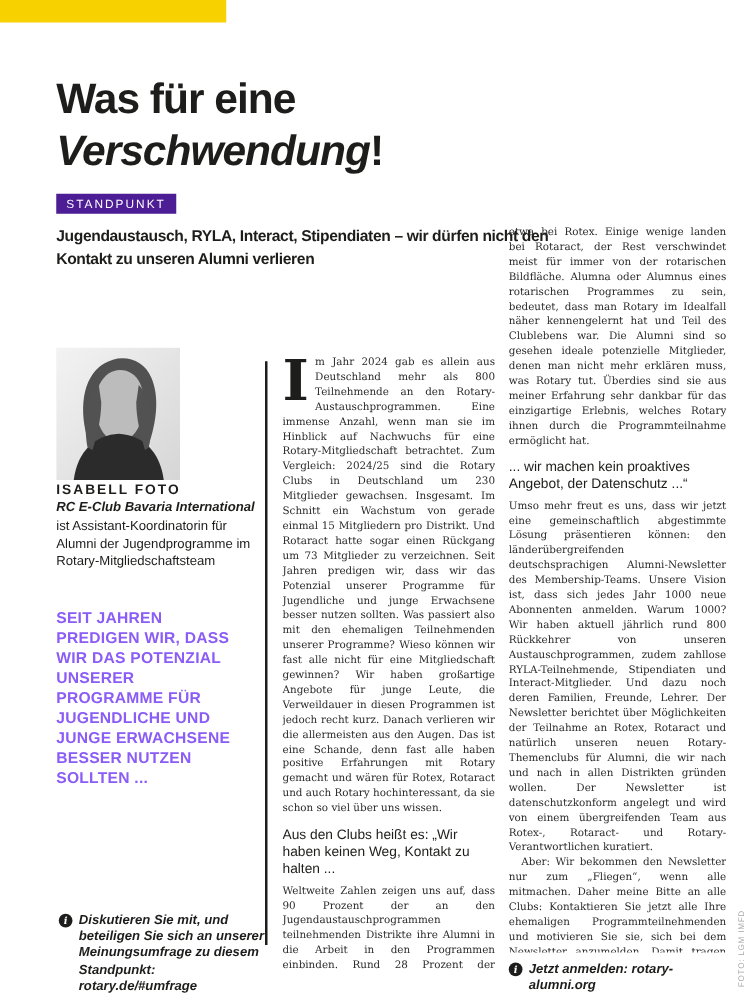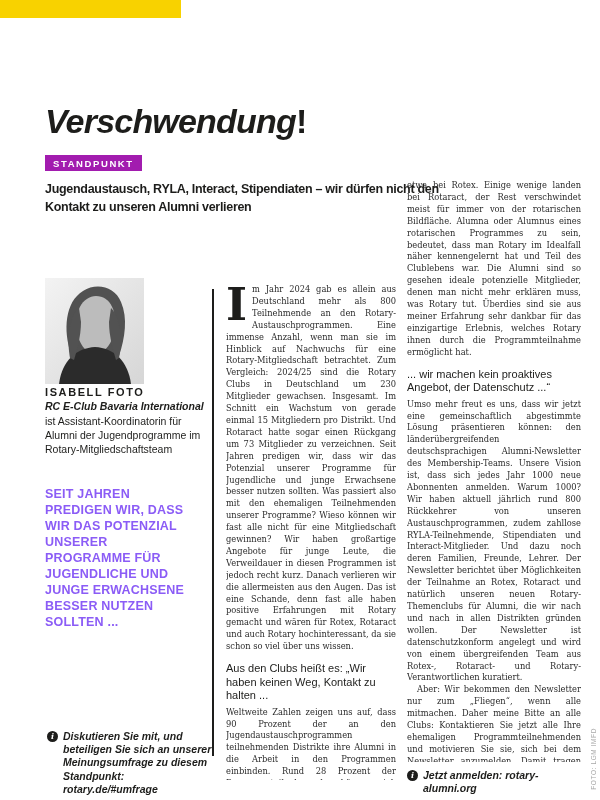--- a/index.html
+++ b/index.html
@@ -8,22 +8,22 @@
     background:#ffffff; overflow:hidden;
     font-family:"Liberation Sans", sans-serif; color:#1d1d1b;
   }
   .top-bar { position:absolute; left:0; top:0; width:181px; height:18px; background:#F8D200; }
 
   .title { position:absolute; left:45px; top:58px; margin:0; font-size:34px; line-height:42px;
            font-weight:700; letter-spacing:-0.8px; color:#1d1d1b; }
   .title .t2 { font-style:italic; font-weight:800; }
   .title .t3 { font-style:normal; font-weight:700; }
 
-  .kicker { position:absolute; left:45px; top:155px; background:#a21caf; color:#ffffff;
-            font-size:9.5px; font-weight:700; letter-spacing:1.6px; padding:3px 8px 2px; }
+  .kicker { position:absolute; left:45px; top:155px; background:#4c1d95; color:#ffffff;
+            font-size:9.5px; font-weight:400; letter-spacing:1.6px; padding:3px 8px 2px; }
 
   .dek { position:absolute; left:45px; top:180px; width:420px; margin:0;
          font-size:12.5px; line-height:18px; font-weight:700; letter-spacing:-0.3px; color:#1d1d1b; }
 
   
   .photo { position:absolute; left:45px; top:278px; width:99px; height:106px; overflow:hidden;
            filter:grayscale(100%); }
   .a-name { position:absolute; left:45px; top:386px; font-size:11px; font-weight:700;
             letter-spacing:1.6px; }
   .a-club { position:absolute; left:45px; top:400px; font-size:10.5px; font-style:italic; font-weight:700; }
@@ -60,21 +60,21 @@
   .credit { position:absolute; right:3px; top:728px; writing-mode:vertical-rl;
             transform:rotate(180deg); font-size:6.5px; letter-spacing:0.6px; color:#a8a8a8; }
 </style>
 </head>
 <body>
 
 <div class="page">
 
   <div class="top-bar"></div>
 
-  <h1 class="title"><br><span class="t2">Verschwendung</span><span class="t3">!</span></h1>
+  <h1 class="title"><span class="t1">Was für eine</span><br><span class="t2">Verschwendung</span><span class="t3">!</span></h1>
 
   <div class="kicker">STANDPUNKT</div>
 
   <h2 class="dek">Jugendaustausch, RYLA, Interact, Stipendiaten – wir dürfen nicht den Kontakt zu unseren Alumni verlieren</h2>
 
   <div class="photo">
     <svg viewBox="0 0 99 106" width="99" height="106" xmlns="http://www.w3.org/2000/svg">
       <rect width="99" height="106" fill="#ecebe8"></rect>
       <rect width="99" height="106" fill="url(#g0)"></rect>
       <defs>

